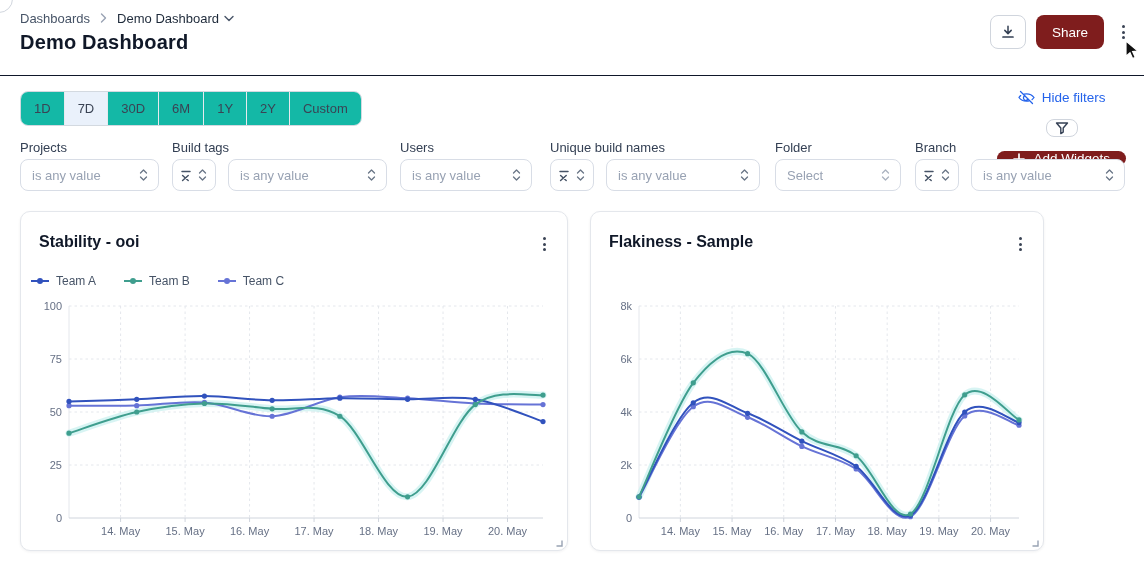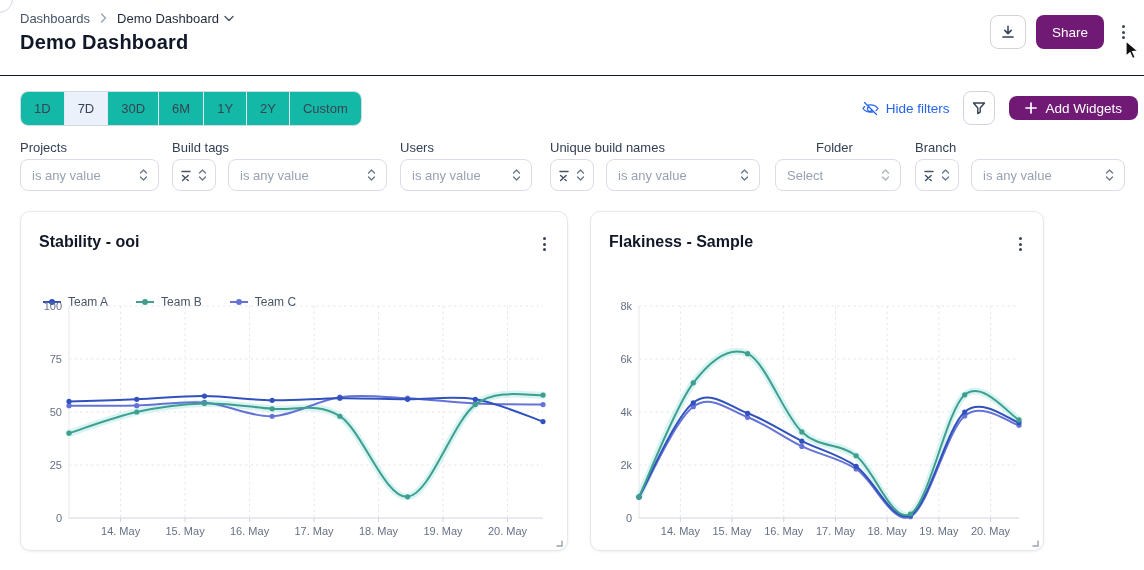--- a/index.html
+++ b/index.html
@@ -16,35 +16,35 @@
     border-radius:50%; border:1px solid #d0d5dd; background:#fff; z-index:4; }
 
   
   .header { position:absolute; left:0; top:0; right:0; height:76px; border-bottom:1px solid #0f172a; background:#fff; }
   .breadcrumb { position:absolute; left:20px; top:11px; display:flex; align-items:center; gap:10px; font-size:13px; color:#475467; }
   .breadcrumb .current { color:#1d2939; font-weight:500; display:flex; align-items:center; gap:5px; cursor:pointer; }
   .page-title { position:absolute; left:20px; top:31px; font-size:20px; font-weight:700; color:#101828; letter-spacing:.2px; }
   .header-right { position:absolute; right:12px; top:15px; display:flex; align-items:center; gap:10px; }
   .icon-btn { width:36px; height:34px; border:1px solid #d0d5dd; border-radius:8px; background:#fff;
     display:flex; align-items:center; justify-content:center; cursor:pointer; }
-  .btn-primary { background:#701a75; color:#fff; border:none; border-radius:8px; height:34px;
+  .btn-primary { background:#7f1d1d; color:#fff; border:none; border-radius:8px; height:34px;
     padding:0 16px; font-size:13.5px; font-weight:500; display:flex; align-items:center; gap:8px; cursor:pointer;
     font-family:"Liberation Sans", sans-serif; }
   .kebab { width:18px; height:24px; display:flex; flex-direction:column; align-items:center; justify-content:center; gap:2.5px; cursor:pointer; }
   .kebab i { width:3px; height:3px; border-radius:50%; background:#3a4354; }
 
   
   .segmented { position:absolute; left:20px; top:91px; display:inline-flex; border:1px solid #d3d9e0;
     border-radius:8px; overflow:hidden; background:#fff; height:35px; }
   .seg-btn { padding:0 13px; font-size:13px; color:#3a4354; background:#14b8a6; border:none;
     border-left:1px solid #e7eaee; display:flex; align-items:center; cursor:pointer;
     font-family:"Liberation Sans", sans-serif; }
   .seg-btn:first-child { border-left:none; }
   .seg-btn.active { background:#eaf1fb; }
-  .toolbar-right { position:absolute; right:6px; top:90px; display:flex; align-items:center; gap:14px; height:36px; }
+  .toolbar-right { position:absolute; right:18px; top:90px; display:flex; align-items:center; gap:14px; height:36px;flex-direction:column; }
   .hide-filters { display:flex; align-items:center; gap:7px; color:#2463eb; font-size:13.5px; font-weight:500; cursor:pointer; }
   .funnel-btn { width:32px; height:34px; border:1px solid #d0d5dd; border-radius:8px; background:#fff;
     display:flex; align-items:center; justify-content:center; cursor:pointer; }
   .add-widgets { height:24px; }
 
   
   .filters { position:absolute; left:0; top:140px; right:0; height:55px; }
   .f-label { position:absolute; top:0; font-size:13px; color:#344054; }
   .sel-box { position:absolute; top:19px; height:32px; border:1px solid #d8dde6; border-radius:8px; background:#fff;
     display:flex; align-items:center; justify-content:space-between; padding:0 9px 0 11px; cursor:pointer; }
@@ -52,21 +52,21 @@
   .op-box { position:absolute; top:19px; height:32px; width:44px; border:1px solid #d8dde6; border-radius:8px;
     background:#fff; display:flex; align-items:center; justify-content:center; gap:4px; cursor:pointer; }
 
   
   .card { position:absolute; top:211px; height:340px; background:#fff; border:1px solid #e4e7ec;
     border-radius:10px; box-shadow:0 1px 3px rgba(16,24,40,.06); }
   .card1 { left:20px; width:548px;text-decoration:underline; }
   .card2 { left:590px; width:454px; }
   .card-title { position:absolute; left:18px; top:21px; font-size:16px; font-weight:700; color:#101828; }
   .card-kebab { position:absolute; right:14px; top:20px; }
-  .legend { position:absolute; left:22px; top:62px; display:flex; align-items:flex-end; gap:28px;margin-top:21px; }
+  .legend { position:absolute; left:10px; top:62px; display:flex; align-items:flex-end; gap:28px; }
   .legend-item { display:flex; align-items:center; gap:7px; cursor:pointer; }
   .legend-item .lbl { font-size:12px; color:#475467; }
   .chart-wrap { position:absolute; left:12px; top:86px; }
   .resize-handle { position:absolute; right:4px; bottom:3px; cursor:nwse-resize; }
 
   .cursor { position:absolute; left:1124px; top:40px; z-index:9; pointer-events:none; }
 </style>
 </head>
 <body>
 
@@ -187,21 +187,21 @@
           <path d="M2.5 6l3-3 3 3M2.5 10l3 3 3-3" fill="none" stroke="#697586" stroke-width="1.3" stroke-linecap="round" stroke-linejoin="round"></path>
         </svg>
     </div>
     <div class="sel-box" style="left:606px;width:154px">
       <span class="ph">is any value</span>
       <svg class="chev" width="11" height="16" viewBox="0 0 11 16">
           <path d="M2.5 6l3-3 3 3M2.5 10l3 3 3-3" fill="none" stroke="#697586" stroke-width="1.3" stroke-linecap="round" stroke-linejoin="round"></path>
         </svg>
     </div>
 
-    <span class="f-label" style="left:816px">Folder</span>
+    <span class="f-label" style="left:775px">Folder</span>
     <div class="sel-box" style="left:775px;width:126px">
       <span class="ph">Select</span>
       <svg class="chev" width="11" height="16" viewBox="0 0 11 16">
           <path d="M2.5 6l3-3 3 3M2.5 10l3 3 3-3" fill="none" stroke="#aab2bf" stroke-width="1.3" stroke-linecap="round" stroke-linejoin="round"></path>
         </svg>
     </div>
 
     <span class="f-label" style="left:915px">Branch</span>
     <div class="op-box" style="left:915px">
       <svg width="13" height="14" viewBox="0 0 13 14">

